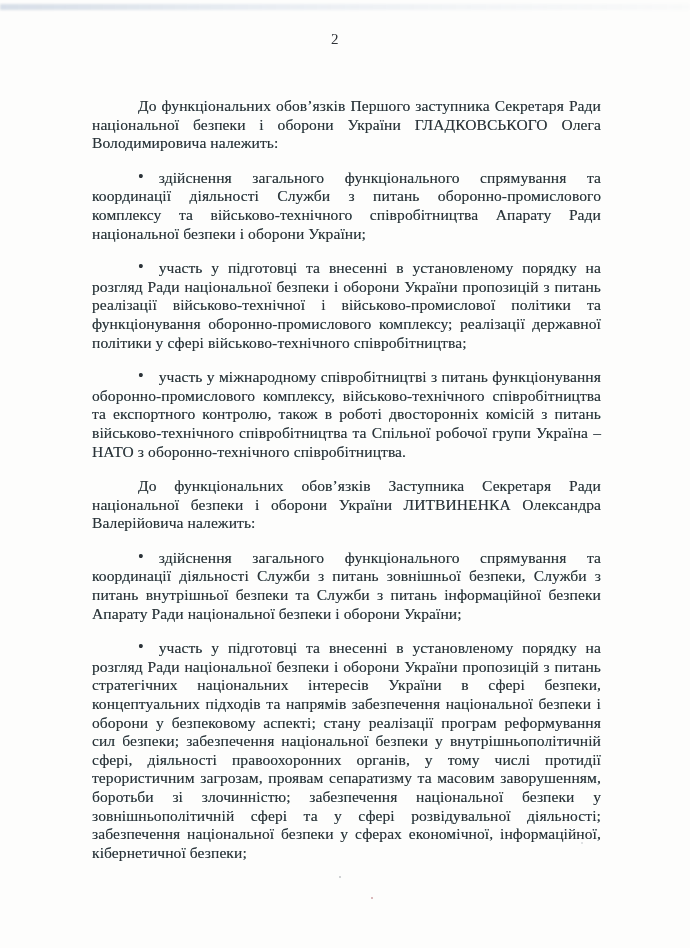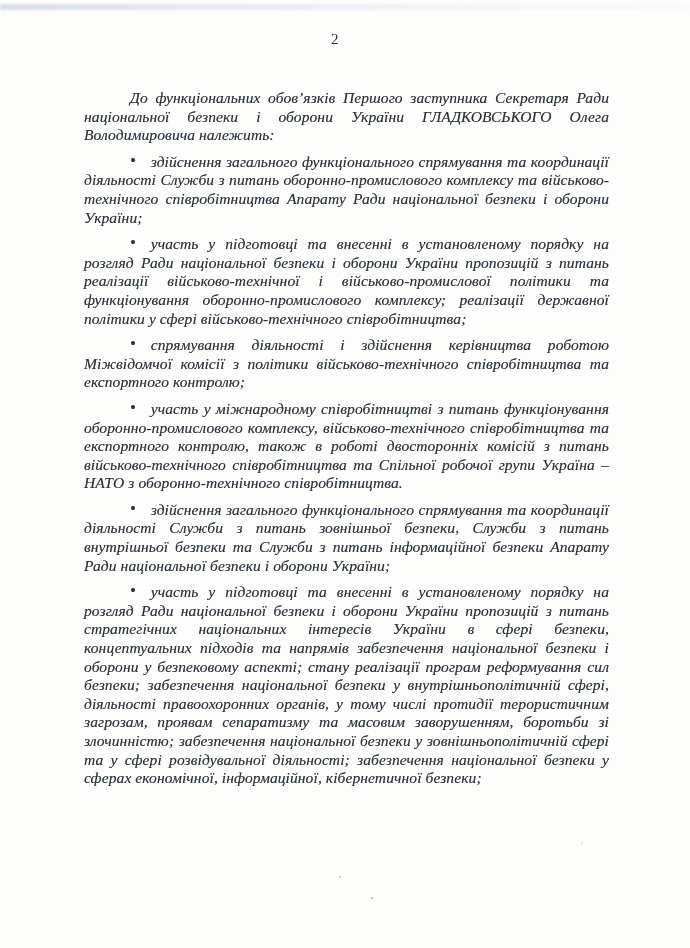--- a/index.html
+++ b/index.html
@@ -35,21 +35,21 @@
   }
 
   .doc-body {
     position:absolute; left:76px; top:81px; width:541px;
     font-size:15.5px; line-height:18.6px;
     color:var(--ink);
     text-align:justify;
     text-shadow:0 0 .6px rgba(35,70,80,.45), .3px .3px .4px rgba(0,125,135,.18);
     letter-spacing:.1px;
   }
-  .doc-body p { margin:8px; text-indent:46px;font-style:italic; }
+  .doc-body p { margin:16px; text-indent:46px; }
   .bullet-dot {
     display:inline-block; text-indent:0;
     margin-right:15px;
     font-size:16px; line-height:1;
     transform:translateY(-1px);
   }
 
   
   .speckle { position:absolute; border-radius:50%; pointer-events:none; }
   .speckle.s1 { left:339px; top:876px; width:2px; height:2px; background:rgba(120,125,135,.45); }
@@ -67,24 +67,24 @@
 
   <div class="doc-body">
 
     <p><span>До функціональних обов’язків Першого заступника Секретаря Ради національної безпеки і оборони України ГЛАДКОВСЬКОГО Олега Володимировича належить:</span></p>
 
     <p><span class="bullet-dot">•</span><span>здійснення загального функціонального спрямування та координації діяльності Служби з питань оборонно-промислового комплексу та військово-технічного співробітництва Апарату Ради національної безпеки і оборони України;</span></p>
 
     <p><span class="bullet-dot">•</span><span>участь у підготовці та внесенні в установленому порядку на розгляд Ради національної безпеки і оборони України пропозицій з питань реалізації військово-технічної і військово-промислової політики та функціонування оборонно-промислового комплексу; реалізації державної політики у сфері військово-технічного співробітництва;</span></p>
 
 
-    <p><span class="bullet-dot">•</span><span>спрямування діяльності і здійснення керівництва роботою Міжвідомчої комісії з політики військово-технічного співробітництва та експортного контролю;</span></p>
 
     <p><span class="bullet-dot">•</span><span>участь у міжнародному співробітництві з питань функціонування оборонно-промислового комплексу, військово-технічного співробітництва та експортного контролю, також в роботі двосторонніх комісій з питань військово-технічного співробітництва та Спільної робочої групи Україна – НАТО з оборонно-технічного співробітництва.</span></p>
 
+    <p><span>До функціональних обов’язків Заступника Секретаря Ради національної безпеки і оборони України ЛИТВИНЕНКА Олександра Валерійовича належить:</span></p>
 
     <p><span class="bullet-dot">•</span><span>здійснення загального функціонального спрямування та координації діяльності Служби з питань зовнішньої безпеки, Служби з питань внутрішньої безпеки та Служби з питань інформаційної безпеки Апарату Ради національної безпеки і оборони України;</span></p>
 
     <p><span class="bullet-dot">•</span><span>участь у підготовці та внесенні в установленому порядку на розгляд Ради національної безпеки і оборони України пропозицій з питань стратегічних національних інтересів України в сфері безпеки, концептуальних підходів та напрямів забезпечення національної безпеки і оборони у безпековому аспекті; стану реалізації програм реформування сил безпеки; забезпечення національної безпеки у внутрішньополітичній сфері, діяльності правоохоронних органів, у тому числі протидії терористичним загрозам, проявам сепаратизму та масовим заворушенням, боротьби зі злочинністю; забезпечення національної безпеки у зовнішньополітичній сфері та у сфері розвідувальної діяльності; забезпечення національної безпеки у сферах економічної, інформаційної, кібернетичної безпеки;</span></p>
 
   </div>
 
   <div class="speckle s1"></div>
   <div class="speckle s2"></div>
   <div class="speckle s3"></div>

